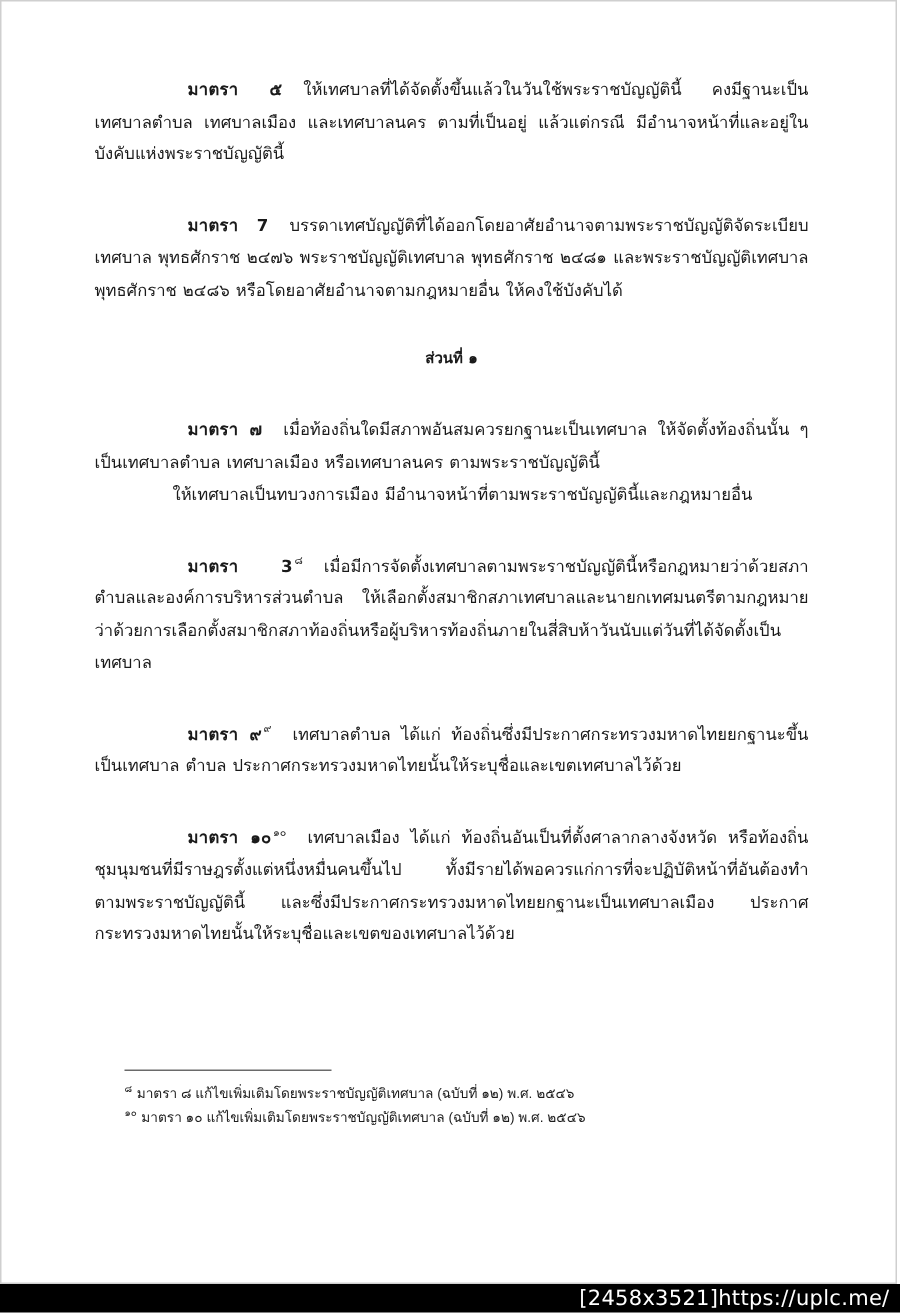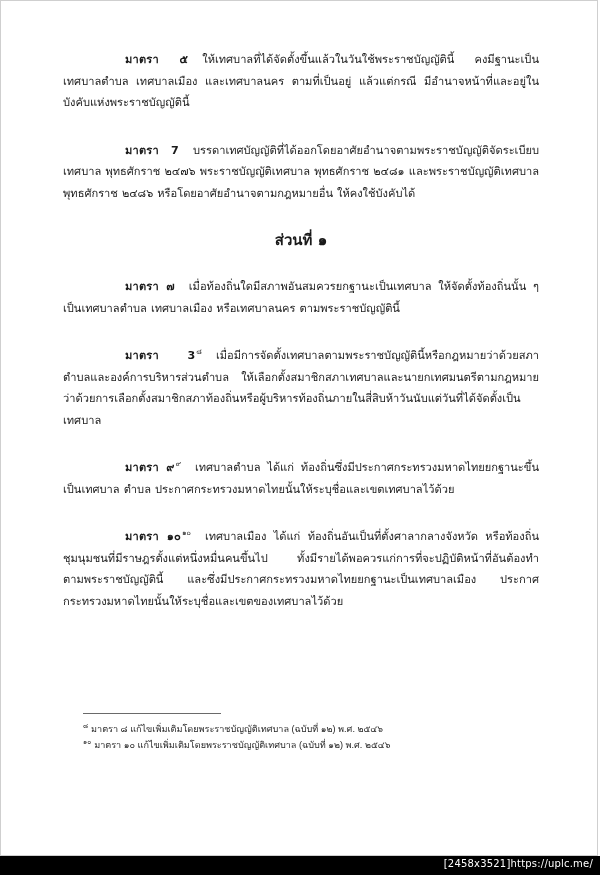--- a/index.html
+++ b/index.html
@@ -70,21 +70,21 @@
     padding-left: 1px;
   }
 
   
   .heading-block {
     text-align: center;
     margin: 0;
   }
   .heading-line {
     font-family: "DejaVu Sans", "Liberation Sans", sans-serif;
-    font-size: 15px;
+    font-size: 10px;
     line-height: 20px;
     font-weight: bold;
     color: #1a1a1a;
   }
 
   
   #footnote-area {
     position: absolute;
     left: 82px;
     top: 712px;
@@ -118,21 +118,21 @@
     width: 600px;
     height: 19px;
     background: #000000;
   }
   #watermark-text {
     position: absolute;
     right: 7px;
     top: 2px;
     color: #ffffff;
     font-family: "DejaVu Sans", "Liberation Sans", sans-serif;
-    font-size: 10px;
+    font-size: 14px;
     letter-spacing: 0.2px;
     white-space: nowrap;
   }
 </style>
 </head>
 <body>
 
 <div id="page-sheet">
 
   <div id="doc-body">
@@ -145,20 +145,21 @@
 
     <div class="gap-lg"></div>
 
     <div class="heading-block">
       <div class="heading-line">ส่วนที่ ๑</div>
     </div>
 
     <div class="gap-lg"></div>
 
     <p class="para indent"><span class="sec-num">มาตรา ๗</span><span class="sec-space"></span><span>เมื่อท้องถิ่นใดมีสภาพอันสมควรยกฐานะเป็นเทศบาล ให้จัดตั้งท้องถิ่นนั้น ๆ เป็นเทศบาลตำบล เทศบาลเมือง หรือเทศบาลนคร ตามพระราชบัญญัตินี้</span></p>
+    <p class="para indent-sm">ให้เทศบาลเป็นทบวงการเมือง มีอำนาจหน้าที่ตามพระราชบัญญัตินี้และกฎหมายอื่น</p>
 
     <div class="gap-lg"></div>
 
     <p class="para indent"><span class="sec-num">มาตรา 3</span><sup class="fn">๘</sup><span class="sec-space"></span><span>เมื่อมีการจัดตั้งเทศบาลตามพระราชบัญญัตินี้หรือกฎหมายว่าด้วยสภาตำบลและองค์การบริหารส่วนตำบล ให้เลือกตั้งสมาชิกสภาเทศบาลและนายกเทศมนตรีตามกฎหมายว่าด้วยการเลือกตั้งสมาชิกสภาท้องถิ่นหรือผู้บริหารท้องถิ่นภายในสี่สิบห้าวันนับแต่วันที่ได้จัดตั้งเป็นเทศบาล</span></p>
 
     <div class="gap-lg"></div>
 
     <p class="para indent"><span class="sec-num">มาตรา ๙</span><sup class="fn">๙</sup><span class="sec-space"></span><span>เทศบาลตำบล ได้แก่ ท้องถิ่นซึ่งมีประกาศกระทรวงมหาดไทยยกฐานะขึ้นเป็นเทศบาล ตำบล ประกาศกระทรวงมหาดไทยนั้นให้ระบุชื่อและเขตเทศบาลไว้ด้วย</span></p>
 
     <div class="gap-lg"></div>

